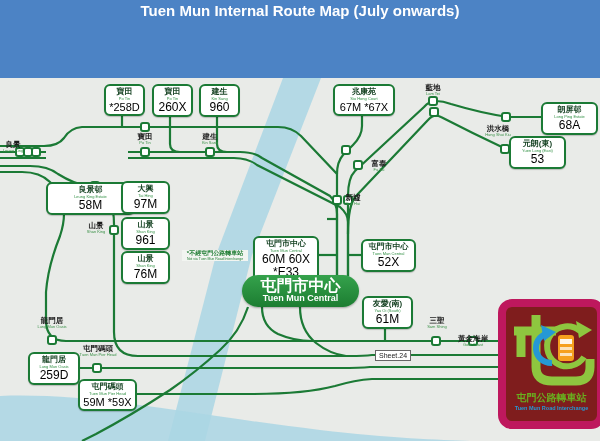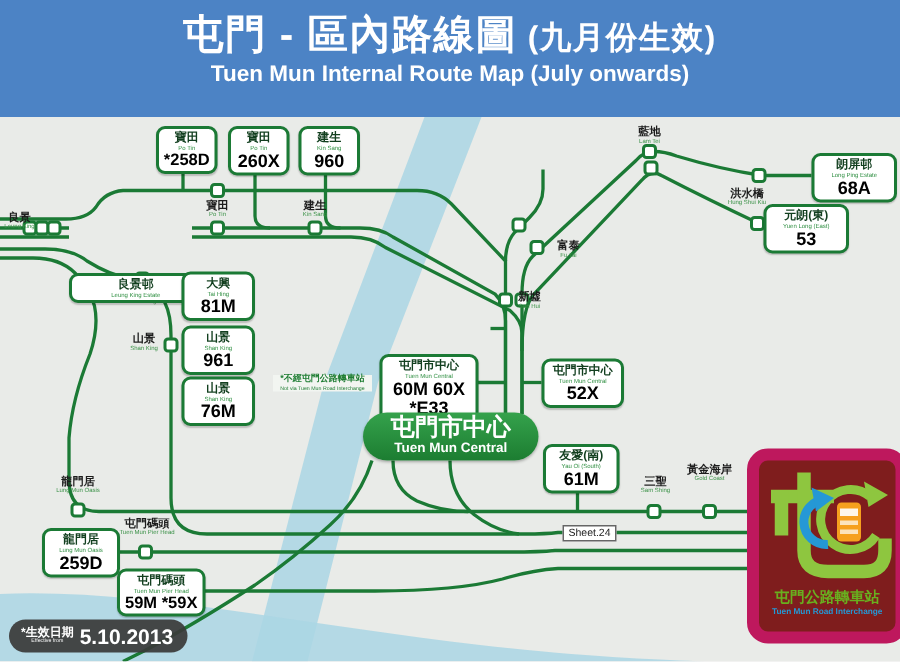--- a/index.html
+++ b/index.html
@@ -15,21 +15,21 @@
   svg.map{position:absolute;left:0;top:0;}
   
   .slabel{position:absolute;text-align:center;line-height:1.05;}
   .sl-zh{font-size:7.5px;font-weight:bold;color:#1c1c1c;white-space:nowrap;}
   .sl-en{font-size:4px;color:#3a9147;white-space:nowrap;}
   
   .rbox{position:absolute;background:#fff;border:2px solid #1b7a35;border-radius:6px;
         text-align:center;padding:1px 0;box-shadow:0 1px 1px rgba(0,0,0,.2);}
   .rb-zh{font-size:8px;font-weight:bold;color:#123f1f;line-height:1.15;white-space:nowrap;}
   .rb-en{font-size:4px;color:#2f8f42;line-height:1.25;white-space:nowrap;}
-  .rb-rt{font-size:12px;font-weight:bold;color:#000;line-height:1.1;white-space:nowrap;}
+  .rb-rt{font-size:12px;font-weight:normal;color:#000;line-height:1.1;white-space:nowrap;}
   .rb-rt.small{font-size:11px;}
   .rb-row{display:flex;align-items:center;justify-content:center;gap:1px;}
   .rb-en.red{color:#c22;}
   
   .pill{position:absolute;left:242px;top:275px;width:117px;height:32px;border-radius:16px;
         background:linear-gradient(#35a24c,#1c7d31);color:#fff;text-align:center;
         display:flex;flex-direction:column;justify-content:center;box-shadow:0 1px 2px rgba(0,0,0,.3);}
   .pill-zh{font-size:16px;font-weight:bold;line-height:1.05;}
   .pill-en{font-size:9px;font-weight:bold;line-height:1.1;}
   
@@ -105,21 +105,20 @@
       <rect x="502" y="113" width="8" height="8" rx="2"></rect>
       <rect x="501" y="145" width="8" height="8" rx="2"></rect>
       <rect x="333" y="196" width="8" height="8" rx="2"></rect>
       <rect x="344" y="196" width="8" height="8" rx="2"></rect>
       <rect x="432" y="337" width="8" height="8" rx="2"></rect>
       <rect x="469" y="337" width="8" height="8" rx="2"></rect>
     </g>
   </svg>
 
   <div class="header">
-    <div class="title"><span>屯門 - 區內路線圖</span><span class="paren"> (九月份生效)</span></div>
     <div class="subtitle">Tuen Mun Internal Route Map (July onwards)</div>
   </div>
 
   <div class="slabel" style="left:1px;top:141px;width:24px;">
     <div class="sl-zh">良景</div>
     <div class="sl-en">Leung King</div>
   </div>
   <div class="slabel" style="left:131px;top:133px;width:28px;">
     <div class="sl-zh">寶田</div>
     <div class="sl-en">Po Tin</div>
@@ -149,21 +148,21 @@
     <div class="sl-en">Fu Tai</div>
   </div>
   <div class="slabel" style="left:340px;top:194px;width:26px;">
     <div class="sl-zh">新墟</div>
     <div class="sl-en">San Hui</div>
   </div>
   <div class="slabel" style="left:424px;top:317px;width:26px;">
     <div class="sl-zh">三聖</div>
     <div class="sl-en">Sam Shing</div>
   </div>
-  <div class="slabel" style="left:452px;top:309px;width:42px;">
+  <div class="slabel" style="left:452px;top:335px;width:42px;">
     <div class="sl-zh">黃金海岸</div>
     <div class="sl-en">Gold Coast</div>
   </div>
   <div class="slabel" style="left:33px;top:317px;width:38px;">
     <div class="sl-zh">龍門居</div>
     <div class="sl-en">Lung Mun Oasis</div>
   </div>
   <div class="slabel" style="left:76px;top:345px;width:44px;">
     <div class="sl-zh">屯門碼頭</div>
     <div class="sl-en">Tuen Mun Pier Head</div>
@@ -177,38 +176,44 @@
   <div class="rbox" style="left:152px;top:84px;width:37px;">
     <div class="rb-zh">寶田</div>
     <div class="rb-en">Po Tin</div>
     <div class="rb-rt">260X</div>
   </div>
   <div class="rbox" style="left:199px;top:84px;width:37px;">
     <div class="rb-zh">建生</div>
     <div class="rb-en">Kin Sang</div>
     <div class="rb-rt">960</div>
   </div>
+  <div class="rbox" style="left:333px;top:84px;width:58px;">
+    <div class="rb-zh">兆康苑</div>
+    <div class="rb-en">Siu Hong Court</div>
+    <div class="rb-rt small">67M *67X</div>
+  </div>
   <div class="rbox" style="left:541px;top:102px;width:53px;text-align:center;">
     <div class="rb-zh">朗屏邨</div>
     <div class="rb-en">Long Ping Estate</div>
     <div class="rb-rt">68A</div>
   </div>
   <div class="rbox" style="left:509px;top:136px;width:53px;">
     <div class="rb-zh">元朗(東)</div>
     <div class="rb-en">Yuen Long (East)</div>
     <div class="rb-rt">53</div>
   </div>
   <div class="rbox" style="left:46px;top:134px;width:85px;margin-top:48px;">
     <div class="rb-zh">良景邨</div>
     <div class="rb-en">Leung King Estate</div>
+    <div class="rb-rt">58M</div>
   </div>
   <div class="rbox" style="left:121px;top:181px;width:45px;">
     <div class="rb-zh">大興</div>
     <div class="rb-en">Tai Hing</div>
-    <div class="rb-rt">81M</div>
+    <div class="rb-rt">97M</div>
   </div>
   <div class="rbox" style="left:121px;top:217px;width:45px;">
     <div class="rb-zh">山景</div>
     <div class="rb-en">Shan King</div>
     <div class="rb-rt">961</div>
   </div>
   <div class="rbox" style="left:121px;top:251px;width:45px;">
     <div class="rb-zh">山景</div>
     <div class="rb-en">Shan King</div>
     <div class="rb-rt">76M</div>
@@ -245,27 +250,20 @@
     <div class="pill-en">Tuen Mun Central</div>
   </div>
 
   <div class="note">
     <div class="note-zh">*不經屯門公路轉車站</div>
     <div class="note-en">Not via Tuen Mun Road Interchange</div>
   </div>
 
   <div class="sheet">Sheet.24</div>
 
-  <div class="effective">
-    <div class="eff-col">
-      <div class="eff-zh">*生效日期</div>
-      <div class="eff-en">Effective from</div>
-    </div>
-    <div class="eff-date">5.10.2013</div>
-  </div>
 
   <div class="logo">
     <svg width="91" height="82" viewBox="0 0 91 82">
       <g fill="none" stroke="#8ec63f" stroke-width="9">
         <path d="M8,24 H50"></path>
         <path d="M15,20 V50"></path>
         <path d="M30,8 V60 Q30,74 46,74 H70 Q84,74 84,60 V52"></path>
       </g>
       <path d="M74,24 A20,20 0 1 0 78,50" fill="none" stroke="#8ec63f" stroke-width="6"></path>
       <polygon points="70,14 86,23 73,31" fill="#8ec63f"></polygon>

